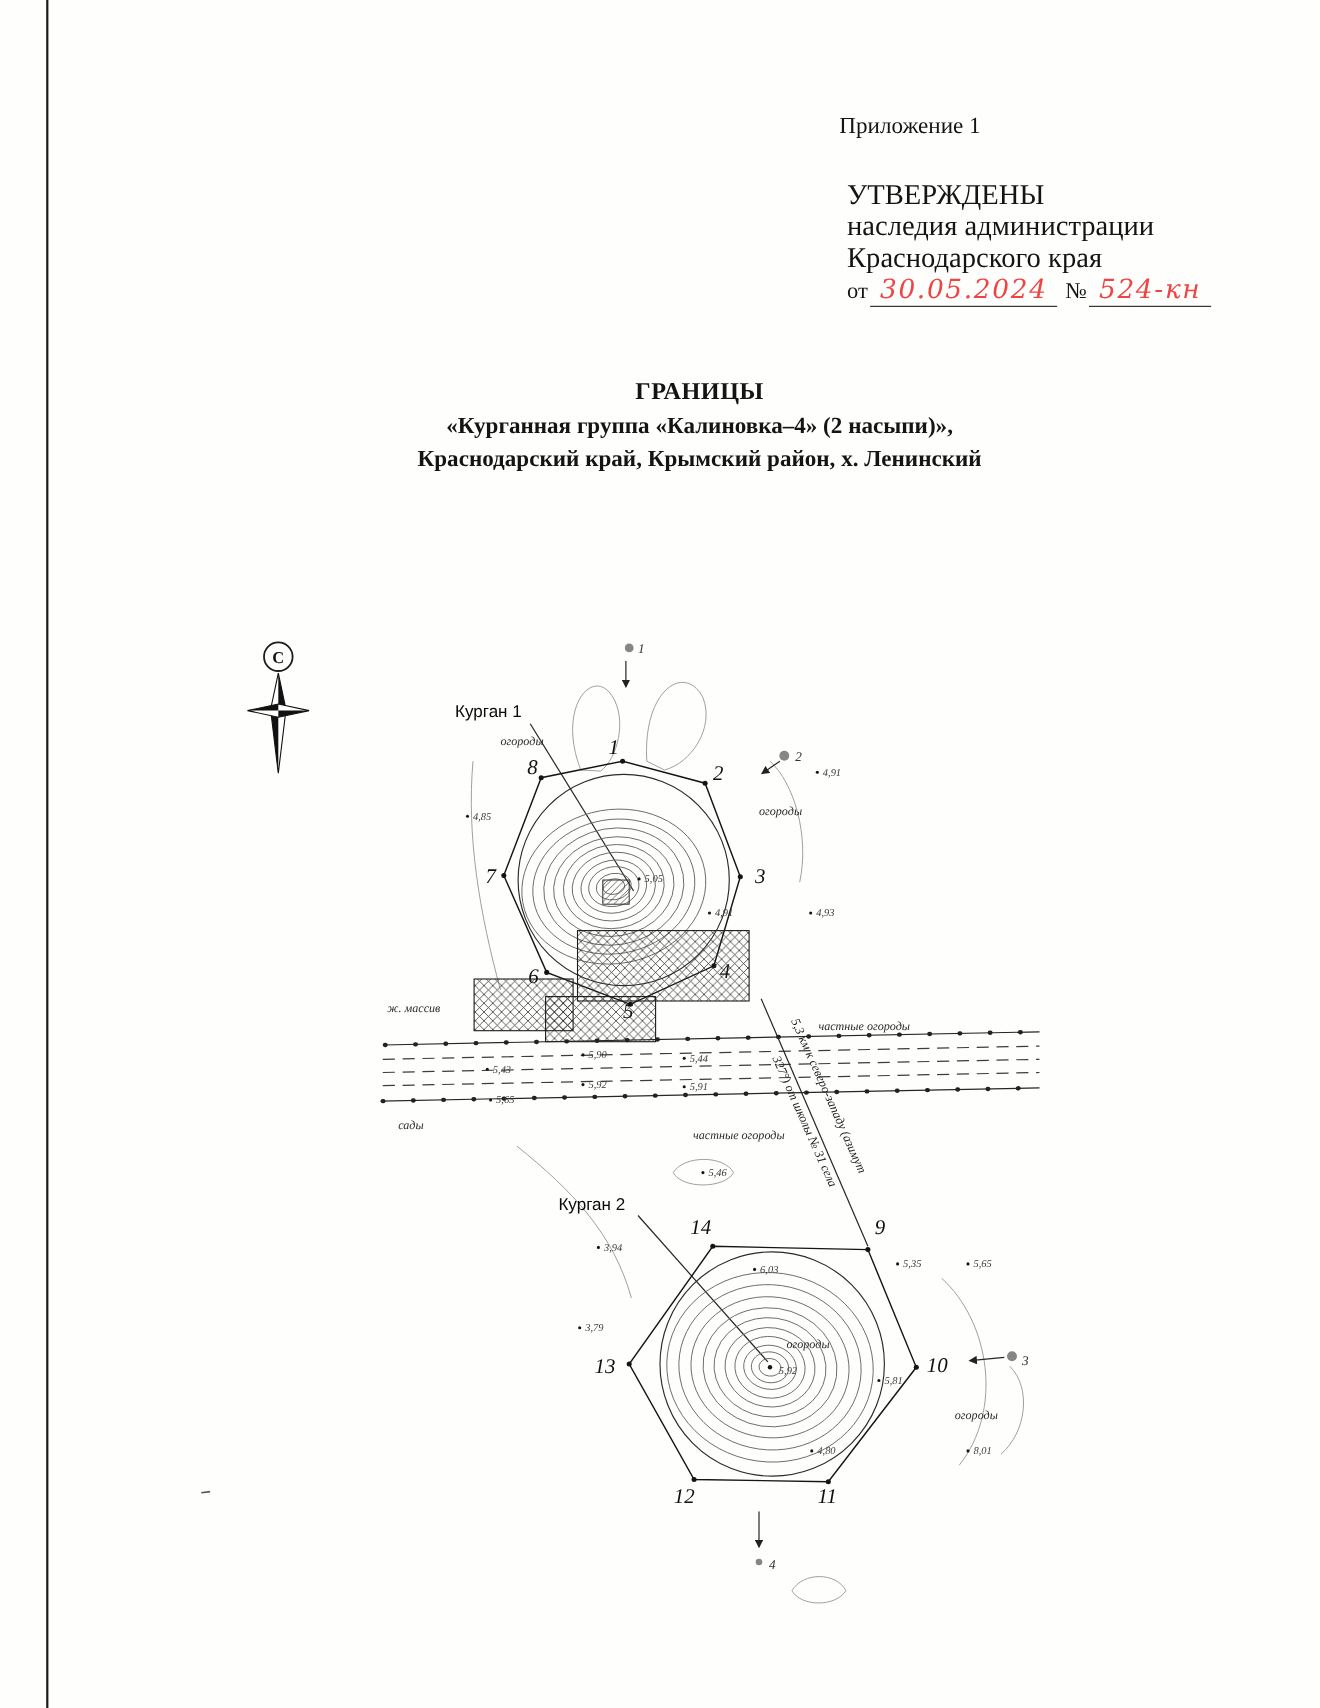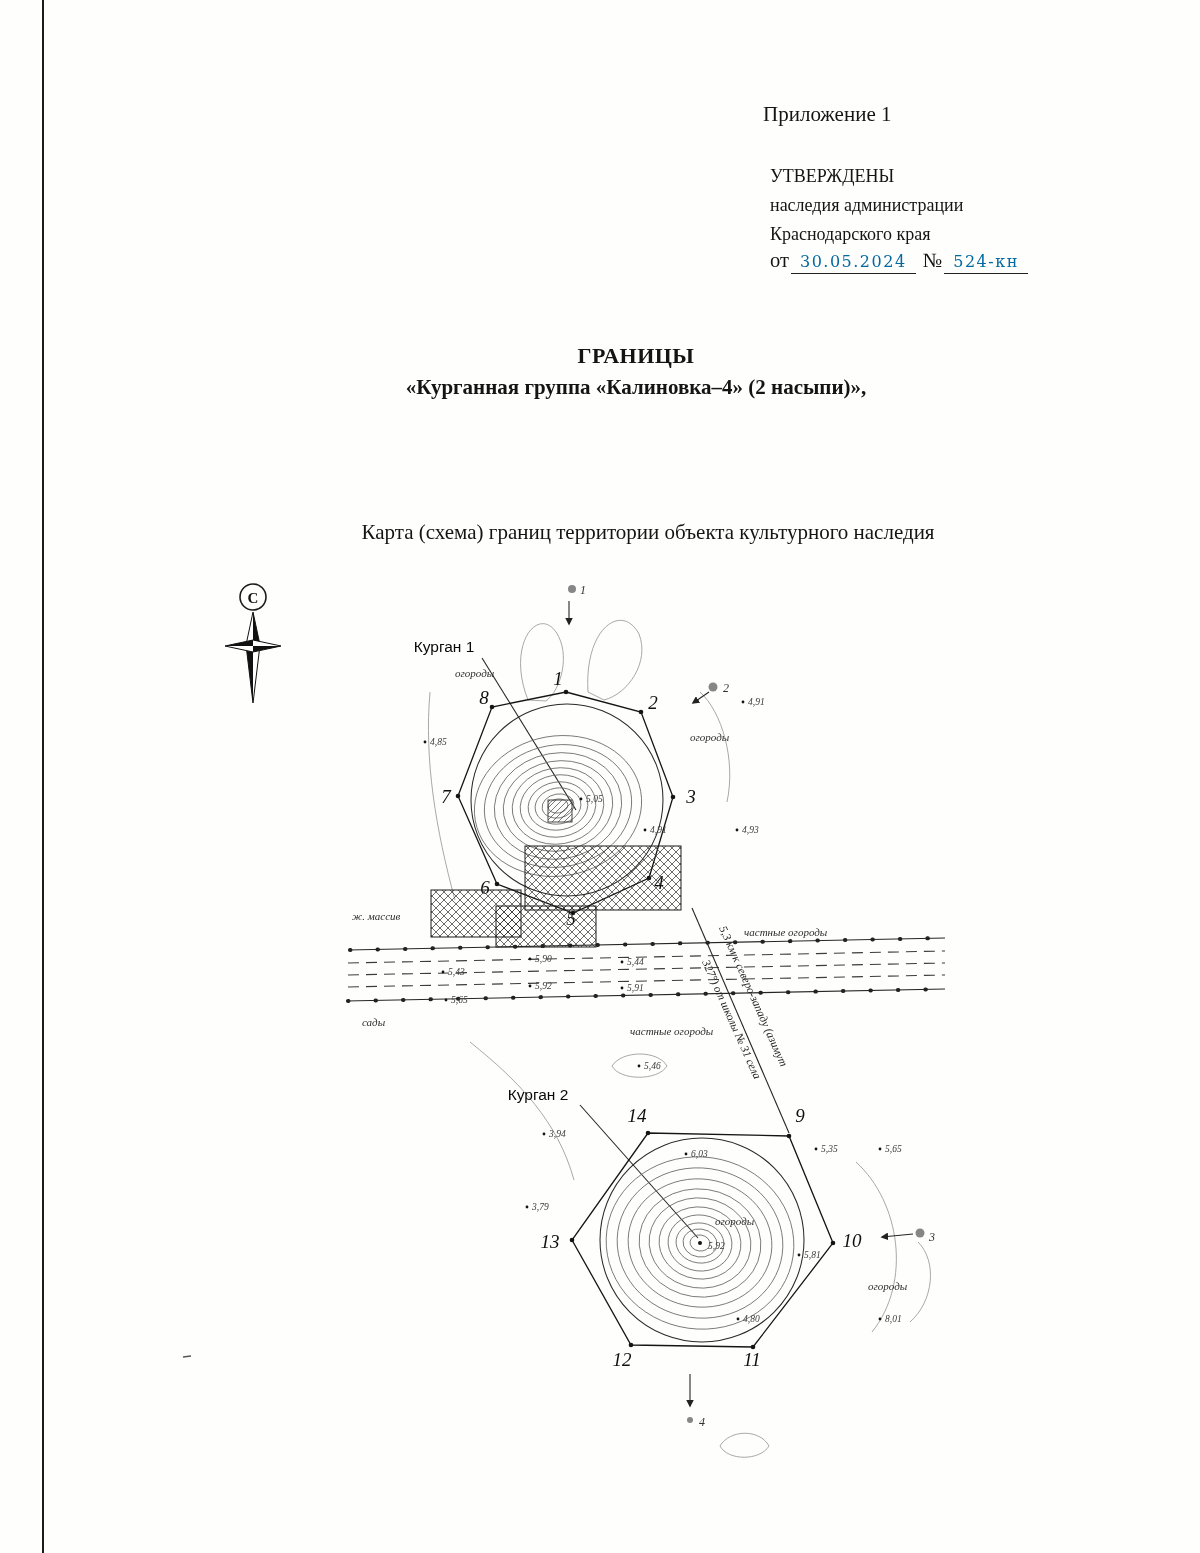--- a/index.html
+++ b/index.html
@@ -1,22 +1,22 @@
 <!DOCTYPE html>
 <html><head>
 <meta charset="utf-8">
 <style>
   html,body{margin:0;padding:0;background:#e8e8e6;}
   .page{position:relative;width:1200px;height:1553px;background:#fefefc;
         font-family:"Liberation Serif",serif;color:#141414;overflow:hidden;padding-left:18px;}
   .scan-edge{position:absolute;left:42px;top:0;width:2px;height:1553px;background:#1b1b1b;}
   .appendix{position:absolute;left:763px;top:102px;font-size:21px;}
-  .approval{position:absolute;left:770px;top:162px;font-size:18px;line-height:29px;}
+  .approval{position:absolute;left:770px;top:162px;font-size:26px;line-height:29px;}
   .date-line{position:absolute;left:770px;top:249px;font-size:20.5px;white-space:nowrap;}
-  .hand{font-family:"DejaVu Serif",serif;font-size:16px;letter-spacing:1.5px;color:#0369a1;}
+  .hand{font-family:"DejaVu Serif",serif;font-style:italic;font-size:24px;letter-spacing:1.5px;color:#ef4444;}
   .uline{display:inline-block;border-bottom:1.6px solid #222;padding:0 9px 1px;margin:0 2px;}
   .title-block{position:absolute;left:108px;width:1056px;top:341px;text-align:center;
                font-weight:bold;font-size:21px;line-height:30px;}
   .title-l1{font-size:22px;letter-spacing:.5px;margin-bottom:1px;}
   .caption{position:absolute;left:120px;width:1056px;top:520px;text-align:center;font-size:21px;}
   .map-svg{position:absolute;left:0;top:0;width:1200px;height:1553px;}
 
   
   .ln{stroke:#262626;fill:none;stroke-width:1.1;}
   .bnd{stroke:#151515;fill:none;stroke-width:1.3;}
@@ -51,23 +51,23 @@
   </div>
 
   <div class="date-line">
     <span>от</span><span class="uline"><span class="hand">30.05.2024</span></span>
     <span>№</span><span class="uline"><span class="hand">524-кн</span></span>
   </div>
 
   <div class="title-block">
     <div class="title-l1">ГРАНИЦЫ</div>
     <div>«Курганная группа «Калиновка–4» (2 насыпи)»,</div>
+    <div>Краснодарский край, Крымский район, х. Ленинский</div>
   </div>
 
-  <div class="caption">Карта (схема) границ территории объекта культурного наследия</div>
 
   <svg class="map-svg" viewBox="0 0 1200 1553" xmlns="http://www.w3.org/2000/svg">
     <defs>
       <pattern id="xh" width="8" height="8" patternUnits="userSpaceOnUse">
         <path d="M0,0 L8,8 M8,0 L0,8" stroke="#2e2e2e" stroke-width="0.7"></path>
       </pattern>
       <pattern id="sh" width="6" height="6" patternUnits="userSpaceOnUse">
         <path d="M0,6 L6,0" stroke="#444" stroke-width="0.7"></path>
       </pattern>
       <marker id="arr" viewBox="0 0 10 10" refX="8" refY="5" markerWidth="7" markerHeight="7" orient="auto-start-reverse">

